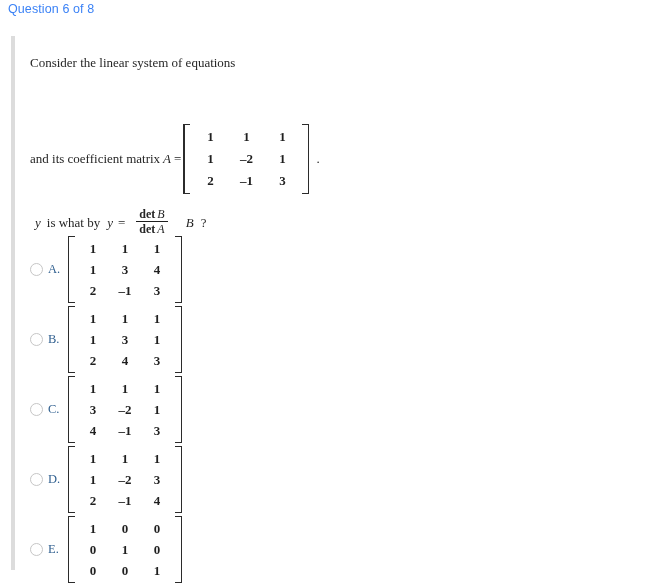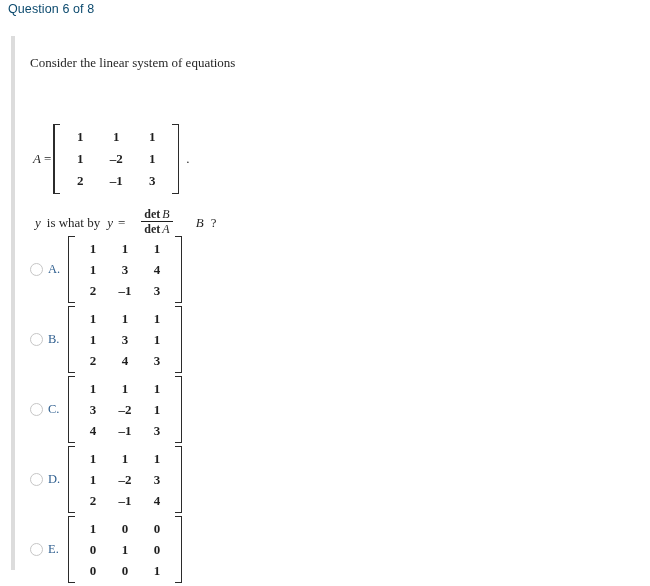--- a/index.html
+++ b/index.html
@@ -15,21 +15,21 @@
     font-family: "Liberation Sans", sans-serif;
   }
 
   
   .question-header {
     position: absolute;
     left: 8px;
     top: 2px;
     font-family: "Liberation Sans", sans-serif;
     font-size: 12.5px;
-    color: #0c4a6e;
+    color: #3b82f6;
     letter-spacing: 0.1px;
   }
 
   
   .panel {
     position: absolute;
     left: 0px;
     top: 36px;
     width: 650px;
     height: 540px;
@@ -131,21 +131,21 @@
     left: 0px;
     top: 172px;
     display: flex;
     align-items: center;
     white-space: nowrap;
   }
   .frac {
     display: inline-flex;
     flex-direction: column;
     align-items: center;
-    margin: 0 16px;
+    margin: 0 11px;
     vertical-align: middle;
     position: relative;
     top: -1px;
   }
   .frac .num, .frac .den {
     font-size: 12px;
     line-height: 14px;
     padding: 0 3px;
     white-space: nowrap;
   }
@@ -207,20 +207,21 @@
 <div class="panel">
   <div class="accent-bar"></div>
 
   <div class="panel-body">
 
     <div class="prompt-line" style="position:absolute; left:0; top:18px;">
       <span>Consider the linear system of equations</span>
     </div>
 
     <div class="coef-row mathrow">
+      <span class="plain">and its coefficient matrix</span>
       <span class="mvar">A</span>
       <span class="plain">=</span>
       <span class="matrix">
         <span class="brk left">
             <i></i>
           </span>
         <span class="mgrid">
           <span class="cell">1</span>
           <span class="cell">1</span>
           <span class="cell">1</span>

